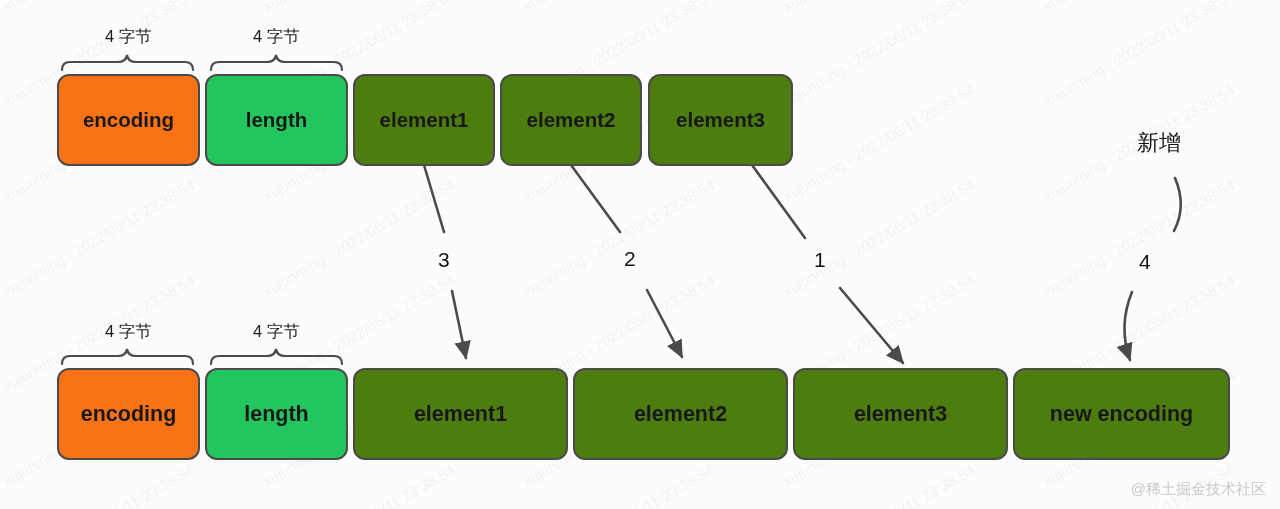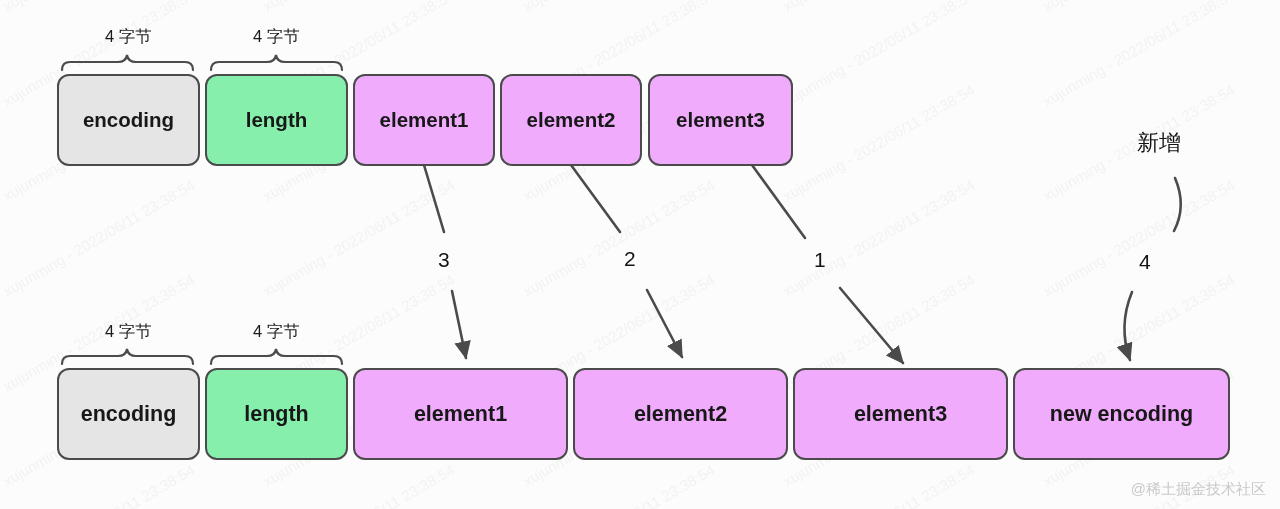--- a/index.html
+++ b/index.html
@@ -46,23 +46,23 @@
     box-sizing: border-box;
     border: 2.2px solid #4b4b4b;
     border-radius: 12px;
     display: flex;
     align-items: center;
     justify-content: center;
     color: #181818;
     font-weight: bold;
     z-index: 2;
   }
-  .box.cyan  { background: #e5e5e5; }
-  .box.pink  { background: #86efac; justify-content: center; }
-  .box.green { background: #f0abfc; }
+  .box.cyan  { background: #f97316; }
+  .box.pink  { background: #22c55e; justify-content: center; }
+  .box.green { background: #4d7c0f; }
 
   .row-top .box    { font-size: 20.5px; }
   .row-bottom .box { font-size: 21.5px; }
 
   
   .byte-label {
     position: absolute;
     font-size: 16.5px;
     color: #1a1a1a;
     text-align: center;

